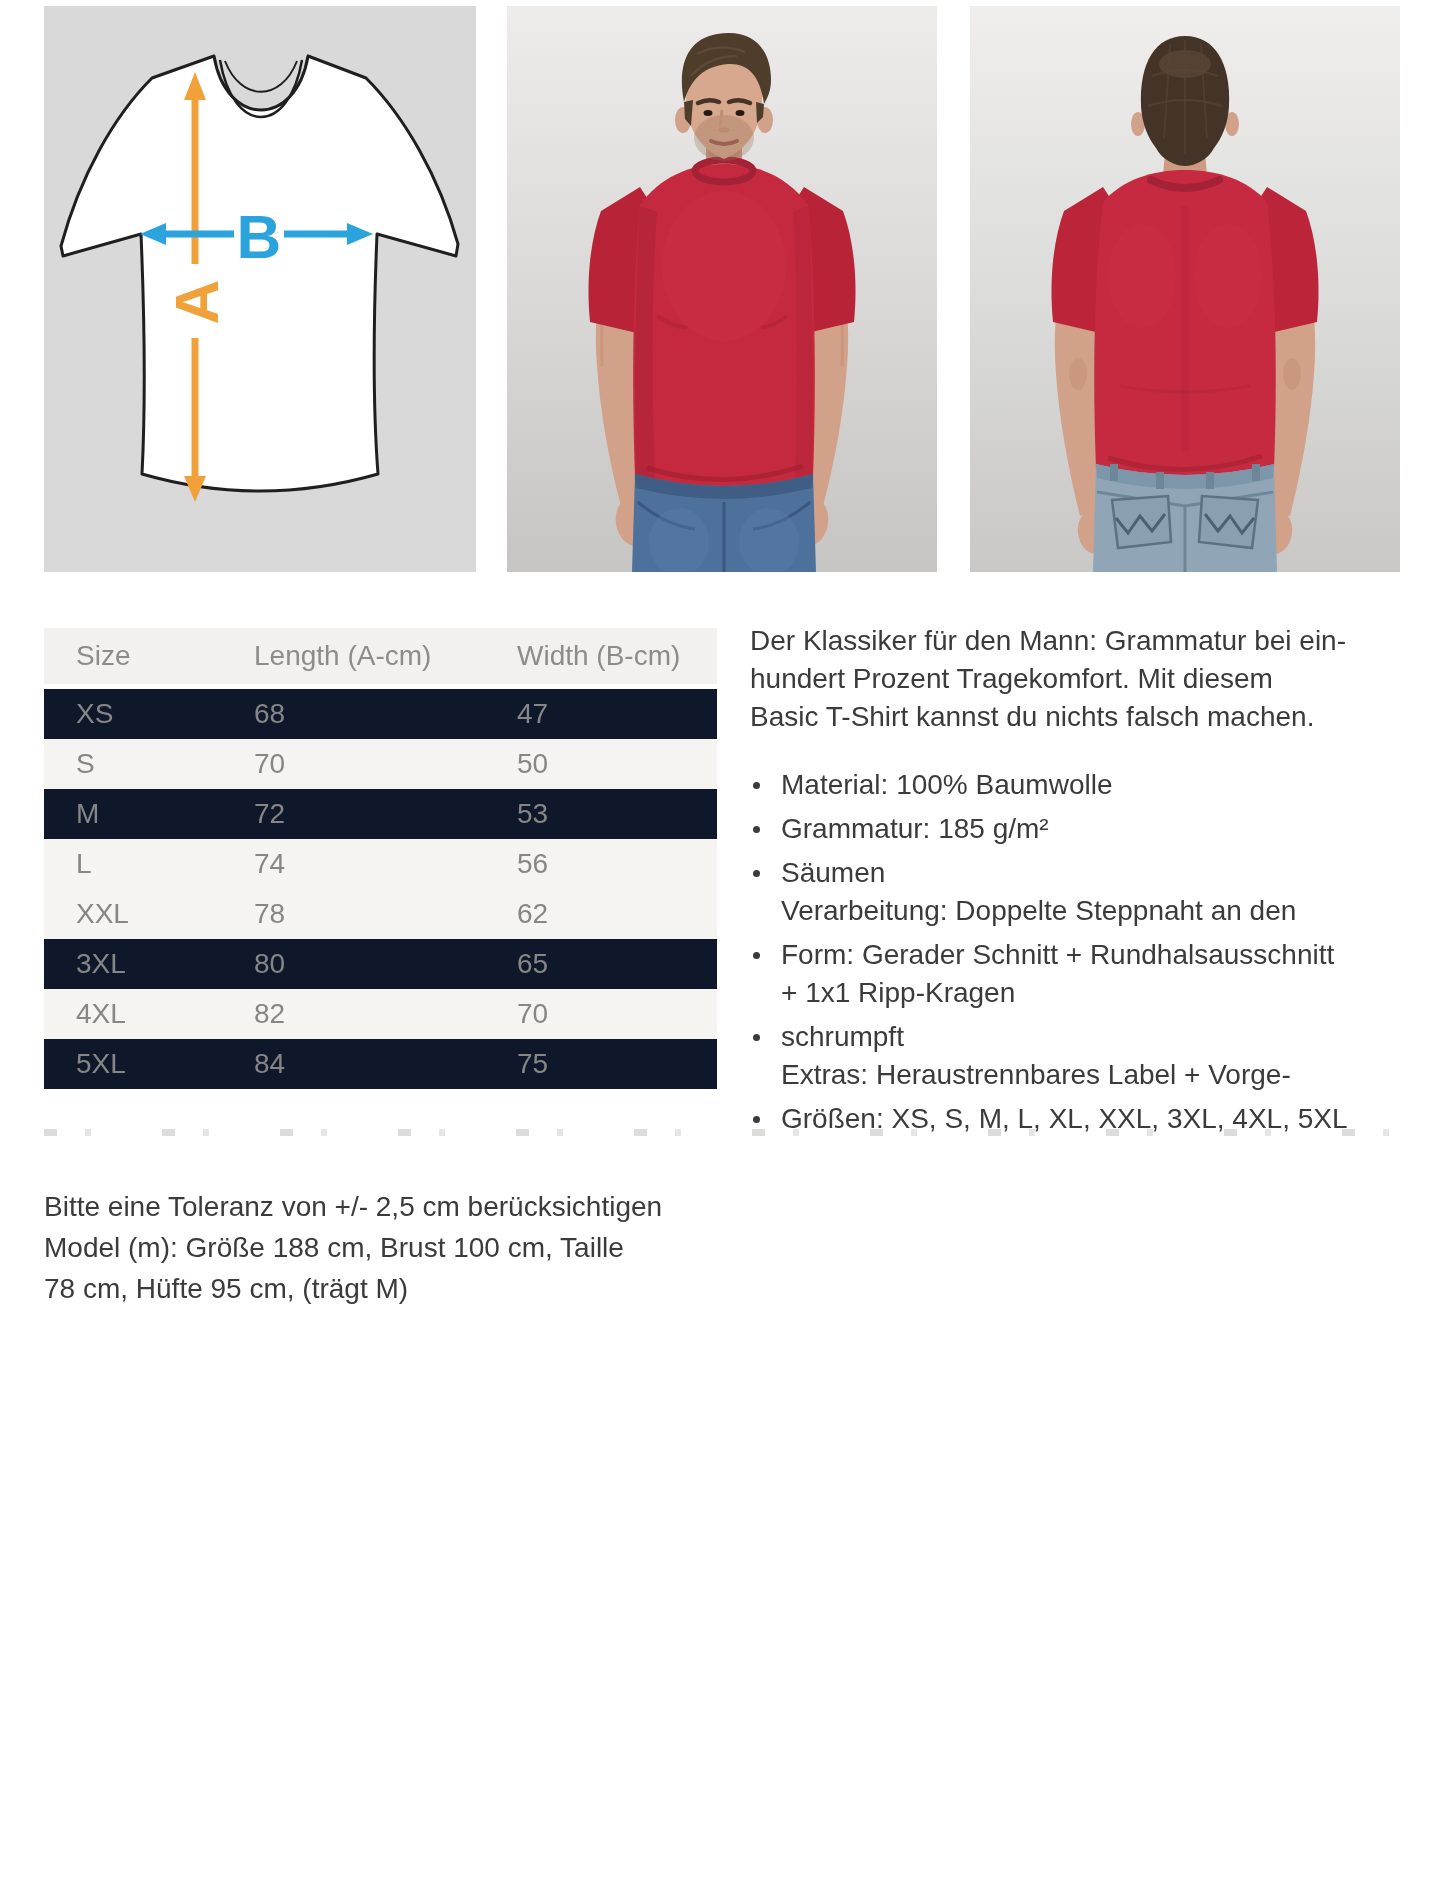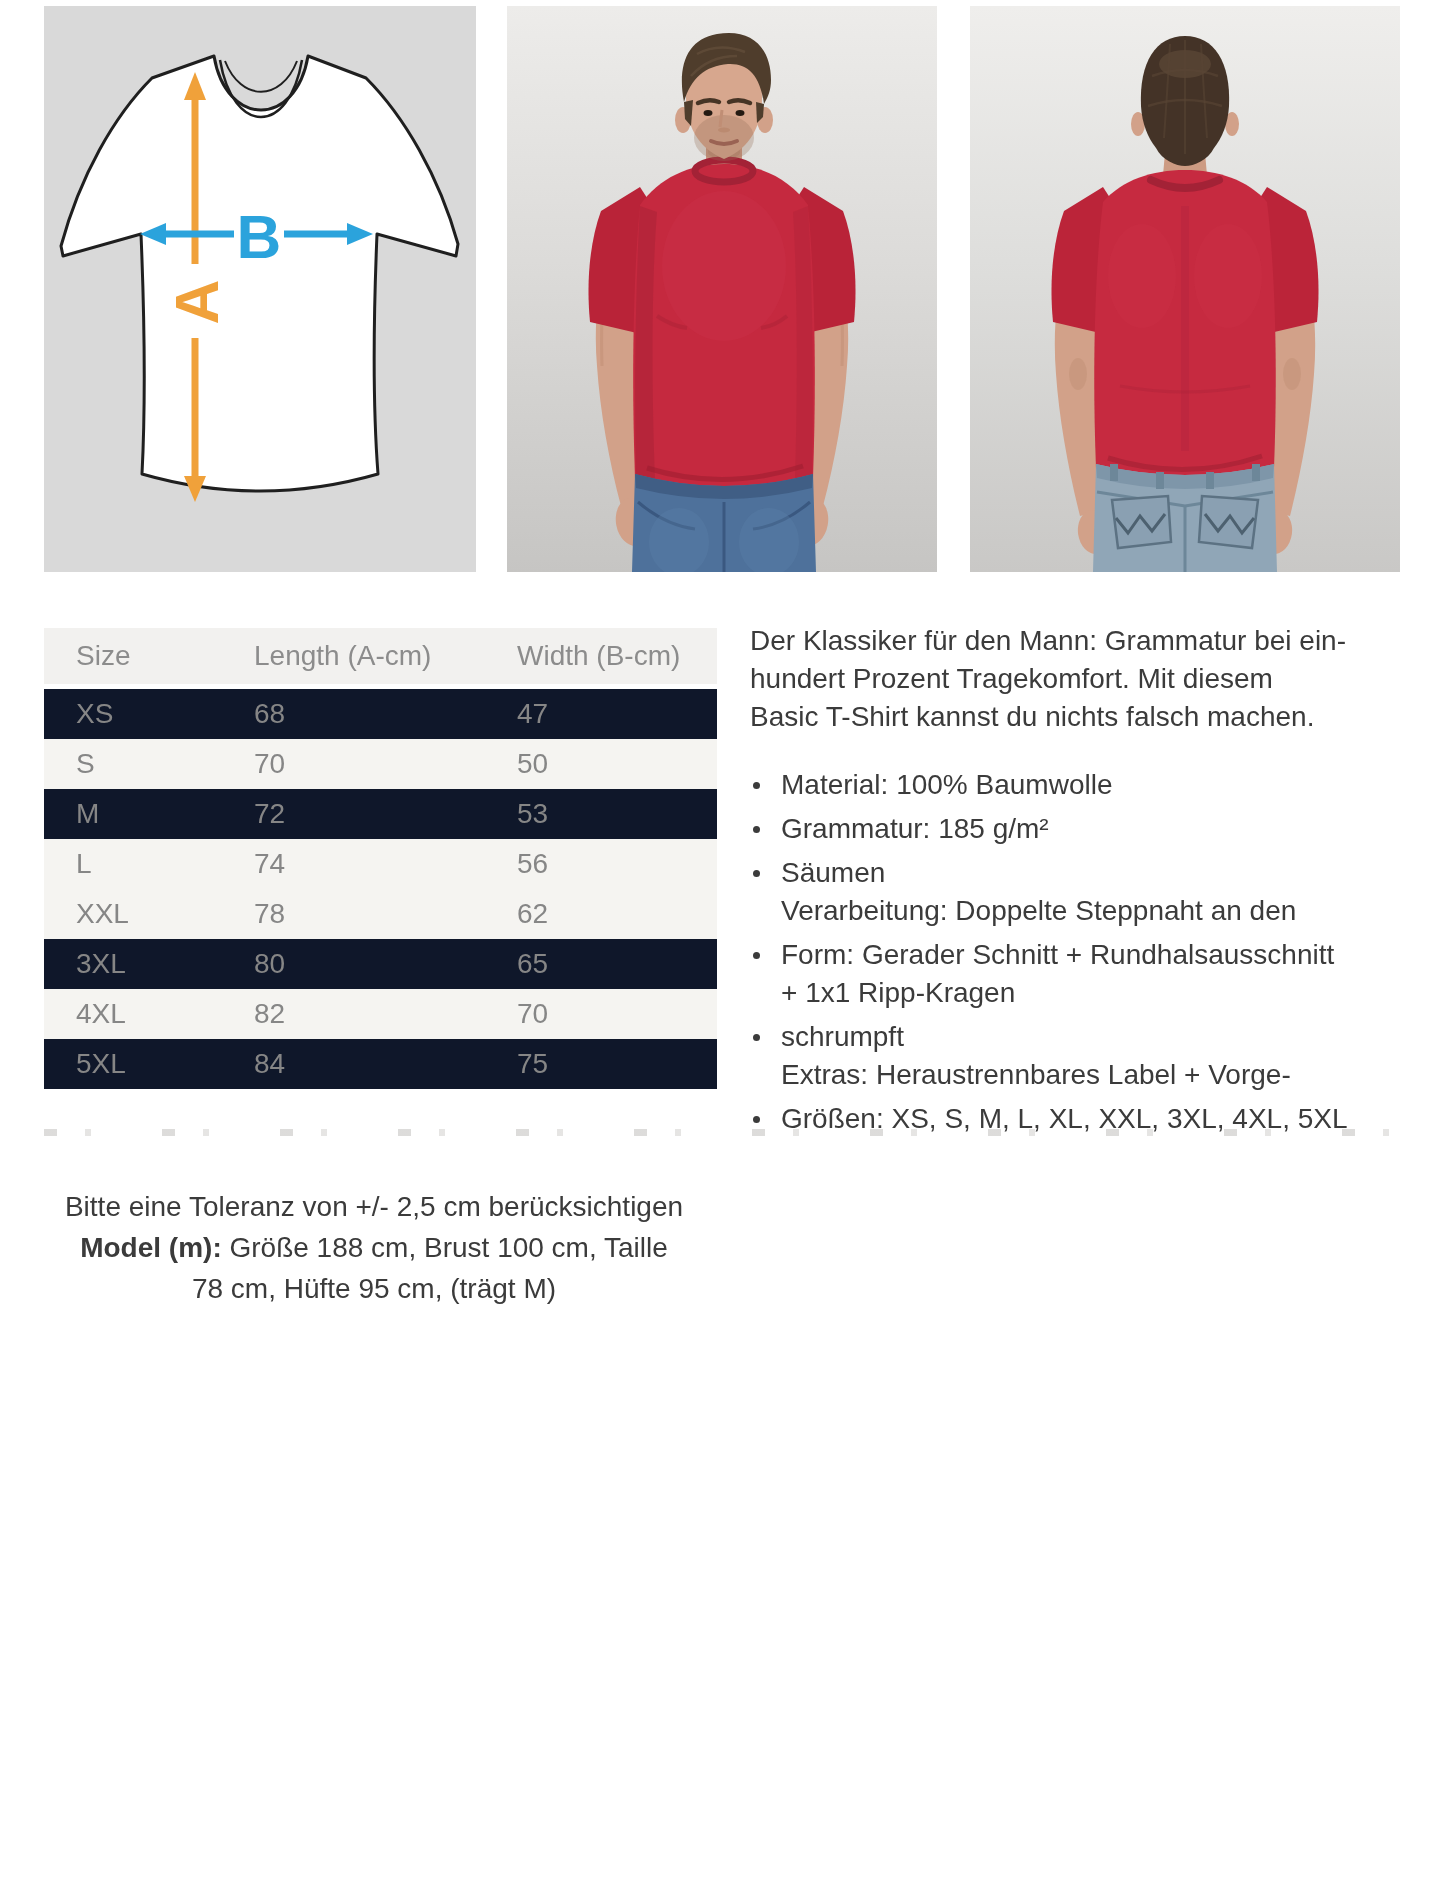--- a/index.html
+++ b/index.html
@@ -26,22 +26,22 @@
      background:repeating-linear-gradient(90deg,#b3b1ae 0 13px,transparent 13px 41px,#c7c5c2 41px 47px,transparent 47px 118px);}
 
   
   .desc{position:absolute;left:750px;top:622px;width:668px;font-size:28px;line-height:38px;color:#3b3b3b;}
   .bullets{margin-top:30px;}
   .bullet-item{display:flex;margin-bottom:6px;}
   .dot{flex:none;width:7px;height:7px;border-radius:50%;background:#3b3b3b;margin:16px 21px 0 3px;}
   .bl div{line-height:38px;}
 
   
-  .notes{position:absolute;left:44px;top:1186px;width:660px;font-size:28px;line-height:41px;color:#3b3b3b;text-align:center;}
-  .notes .bold{font-weight:bold;}
+  .notes{position:absolute;left:44px;top:1186px;width:660px;font-size:28px;line-height:41px;color:#3b3b3b;}
+  .notes .bold{font-weight:normal;}
 </style>
 </head>
 <body>
 
 <div class="page">
 
   <div class="panel" id="diagram-panel">
     <svg viewBox="0 0 432 566">
       <rect width="432" height="566" fill="#d9d9d9"></rect>
       <g>

